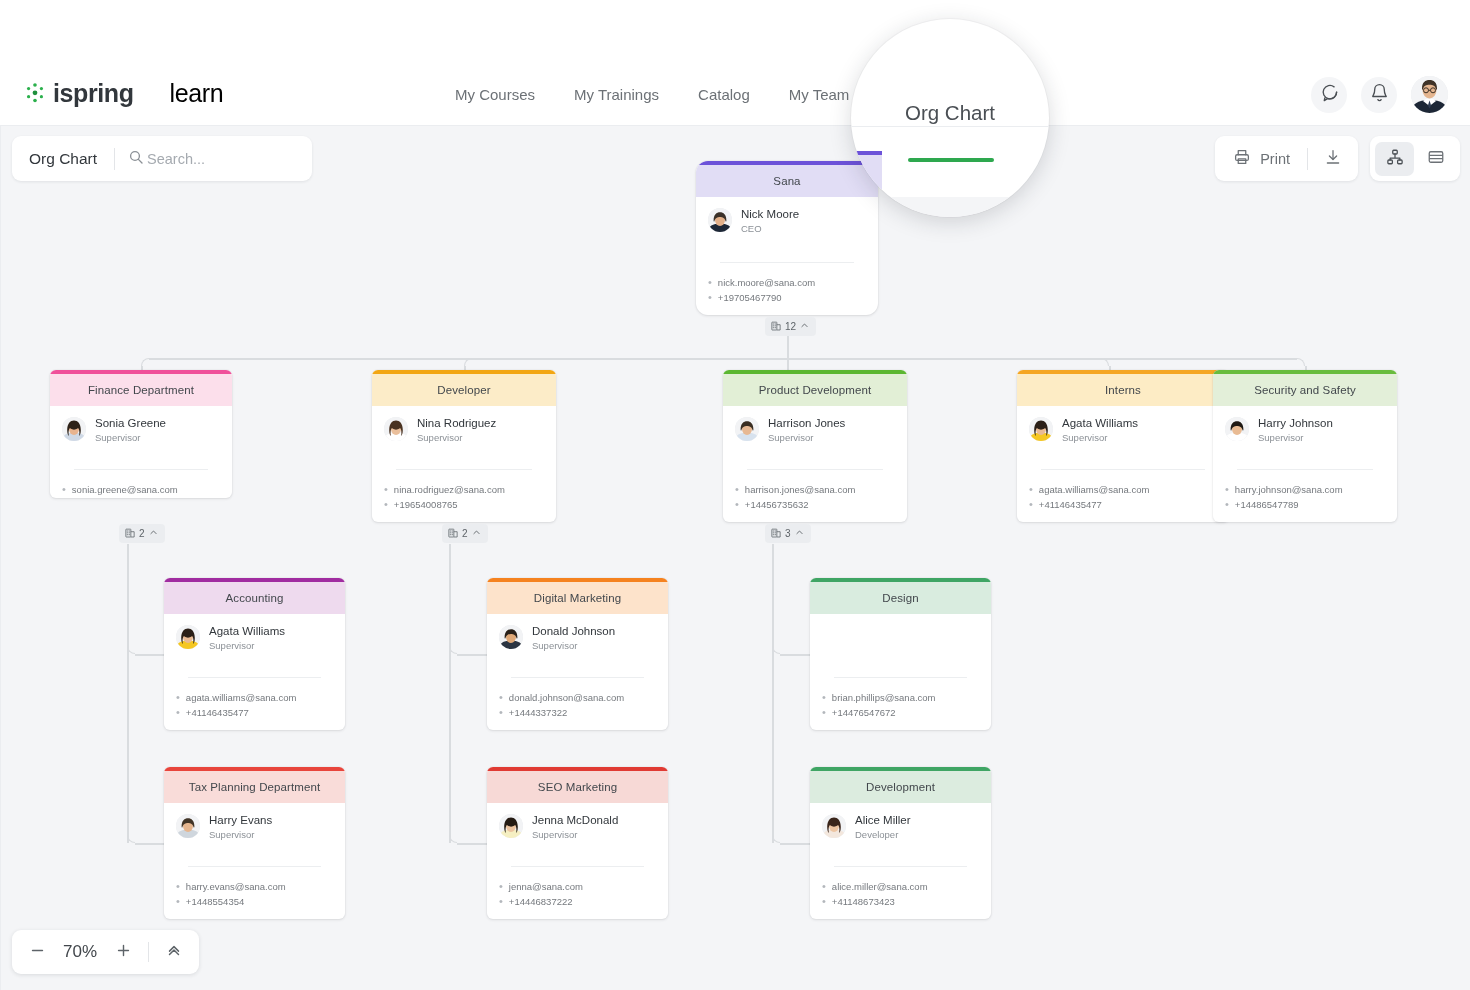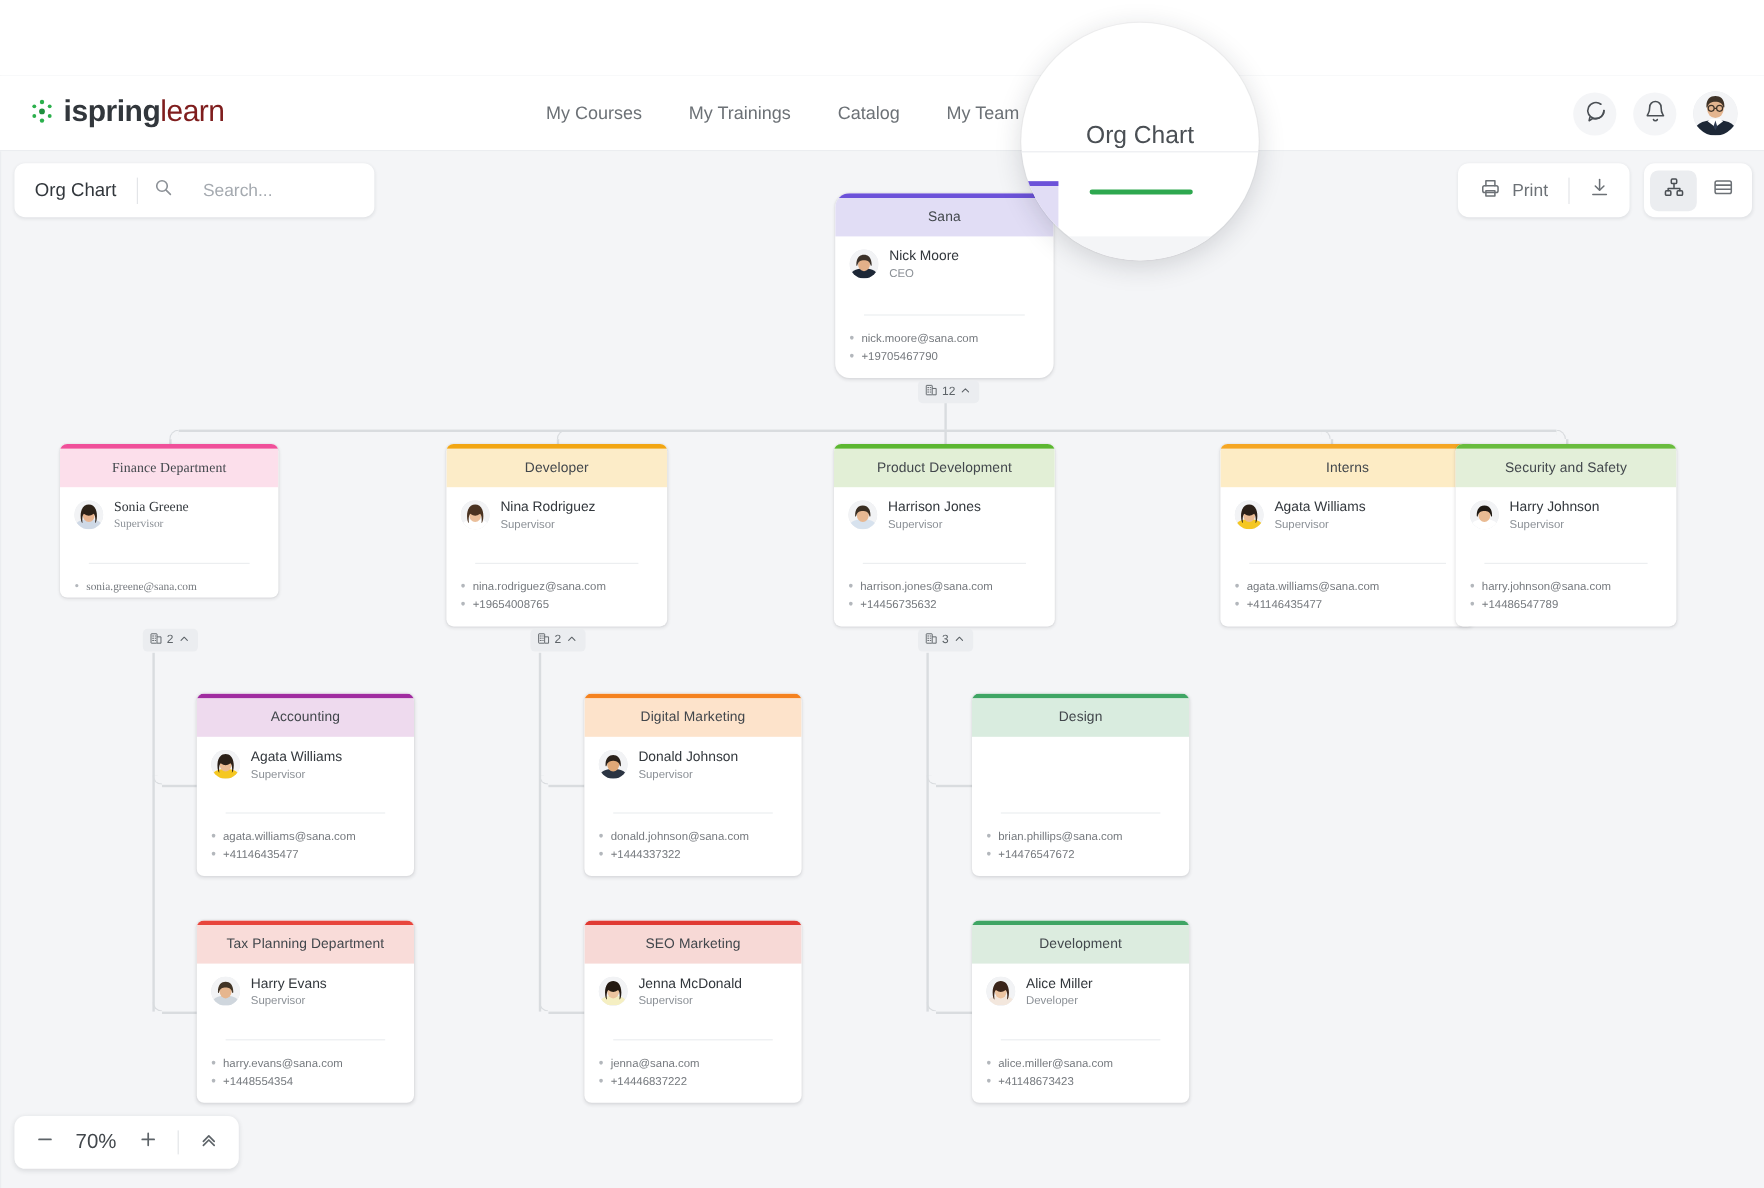--- a/index.html
+++ b/index.html
@@ -37,21 +37,21 @@
   .logo {
     position: absolute; left: 24px; top: 19px;
     display: flex; align-items: center; gap: 7px;
     user-select: none;
   }
   .logo-mark { width: 22px; height: 22px; display:block; }
   .logo-text {
     font-size: 25px; font-weight: bold; letter-spacing: -0.4px;
     color: #32373c; line-height: 22px;
   }
-  .logo-text .lt-learn { color: #7f1d1d; font-weight: normal; }
+  .logo-text .lt-learn { color: #000000; font-weight: normal; margin-left: 36px; }
 
   .mainnav {
     position: absolute; left: 455px; top: 0; height: 63px;
     display: flex; align-items: flex-end; gap: 39px;
   }
   .nav-item {
     font-size: 15px; color: #6c7176; white-space: nowrap;
     cursor: pointer; position: relative; height: 63px;
     display: flex; align-items: center;
   }
@@ -82,21 +82,21 @@
     border-radius: 9px; display: flex; align-items: center;
     box-shadow: 0 1px 3px rgba(25,30,40,.09);
     z-index: 15;
   }
   .searchbar .sb-title {
     padding: 0 17px; font-size: 15.5px; color: #32373c; font-weight: normal;
     white-space: nowrap;
   }
   .searchbar .sb-div { width: 1px; height: 22px; background: #e3e5e8; }
   .searchbar .sb-field {
-    flex: 1; display: flex; align-items: center; gap: 25px; padding-left: 13px;
+    flex: 1; display: flex; align-items: center; gap: 3px; padding-left: 13px;
   }
   .searchbar input {
     border: 0; outline: 0; font-size: 14.5px; color: #4a4f54;
     font-family: "Liberation Sans", sans-serif; width: 100%;
     background: transparent;
   }
   .searchbar input::placeholder { color: #a5aab0; }
 
   .toolbar-right {
     position: absolute; right: 10px; top: 136px;
@@ -324,21 +324,21 @@
           <path d="M3 4.2h1.2M6 4.2h.6M3 6.8h1.2M6 6.8h.6M3 9.4h1.2M6 9.4h.6" stroke-linecap="round"></path>
         </svg>
       </span>
       <span>12</span>
       <span>
         <svg width="9" height="9" viewBox="0 0 24 24" fill="none" stroke="#5d6368" stroke-width="2.4" stroke-linecap="round" stroke-linejoin="round">
               <path d="M5 15l7-7 7 7"></path>
             </svg>
       </span>
         </div>
-        <div class="card" style="left: 49px; top: 306px; width: 182px; height: 128px; font-family: Liberation Serif, serif;">
+        <div class="card" style="left: 49px; top: 306px; width: 182px; height: 128px;">
     <div class="card-accent" style="background:#f0509a"></div>
     <div class="card-head" style="background:#fcdfeb">Finance Department</div>
     <div class="card-body">
       <div class="person">
         <div class="person-av">
                 <svg width="24" height="24" viewBox="0 0 24 24">
     <rect width="24" height="24" fill="#f2f3f5"></rect>
     <path d="M0 24c0-5.6 5-8.4 12-8.4S24 18.4 24 24z" fill="#cfd9e6"></path>
     <ellipse cx="12" cy="12" rx="5" ry="6" fill="#e8b48f"></ellipse>
     <path d="M5.2 13c0-6.6 3.1-9.6 6.8-9.6s6.8 3 6.8 9.6c0 3.4-.8 5.6-1.6 5.9.5-3.3.2-6.6-1.1-7.8-1.2 1.1-3.3 1.6-4.1 1.6s-2.9-.5-4.1-1.6c-1.3 1.2-1.6 4.5-1.1 7.8C6 18.6 5.2 16.4 5.2 13z" fill="#2d2218"></path>
@@ -416,21 +416,21 @@
           <path d="M3 4.2h1.2M6 4.2h.6M3 6.8h1.2M6 6.8h.6M3 9.4h1.2M6 9.4h.6" stroke-linecap="round"></path>
         </svg>
       </span>
       <span>2</span>
       <span>
         <svg width="9" height="9" viewBox="0 0 24 24" fill="none" stroke="#5d6368" stroke-width="2.4" stroke-linecap="round" stroke-linejoin="round">
               <path d="M5 15l7-7 7 7"></path>
             </svg>
       </span>
         </div>
-        <div class="card" style="left: 694px; top: 306px; width: 184px; height: 152px;">
+        <div class="card" style="left: 722px; top: 306px; width: 184px; height: 152px;">
     <div class="card-accent" style="background:#5cb731"></div>
     <div class="card-head" style="background:#e2efd6">Product Development</div>
     <div class="card-body">
       <div class="person">
         <div class="person-av">
                 <svg width="24" height="24" viewBox="0 0 24 24">
     <rect width="24" height="24" fill="#f2f3f5"></rect>
     <path d="M0 24c0-5.6 5-8.4 12-8.4S24 18.4 24 24z" fill="#d7e2ee"></path>
     <ellipse cx="12" cy="12" rx="5" ry="6" fill="#e7b892"></ellipse>
     <path d="M5.6 12.4c0-5.7 2.9-8.2 6.4-8.2s6.4 2.5 6.4 8.2c0 1-.4 1.6-.8.9-.7-3.4-3-4.4-5.6-4.4S7.1 9.9 6.4 13.3c-.4.7-.8.1-.8-.9z" fill="#3a2e22"></path>

